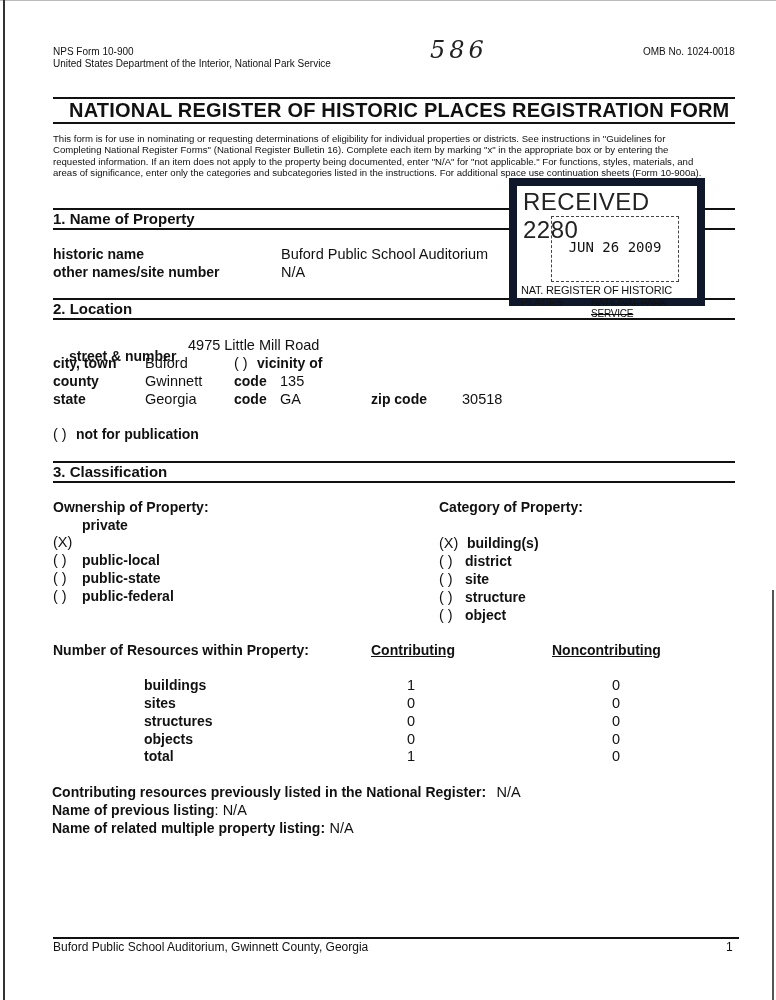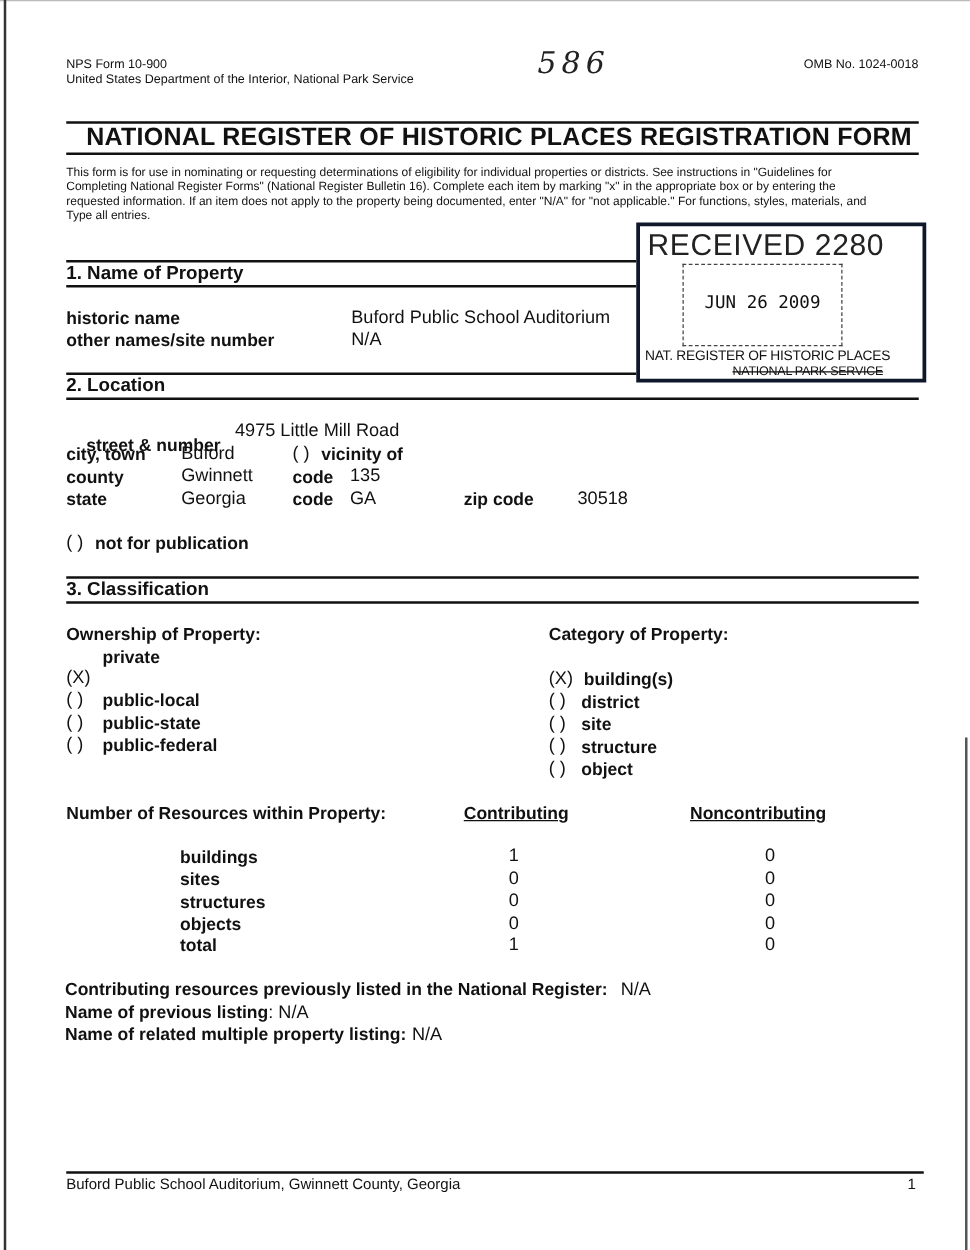--- a/index.html
+++ b/index.html
@@ -14,21 +14,21 @@
   .small { font-size: 10px; line-height: 12px; }
   .hw { font-family: "DejaVu Serif", serif; font-style: italic; font-size: 24px; color: #222; letter-spacing: 4px; }
   .rule { position: absolute; height: 2px; background: #111; }
   .rule-thin { position: absolute; height: 1px; background: #111; }
   .title { font-weight: bold; font-size: 20px; letter-spacing: 0.2px; }
   .intro { font-size: 9.6px; line-height: 11.4px; white-space: normal; width: 690px; }
   .sec { font-weight: bold; font-size: 15px; }
   .lbl { font-weight: bold; font-size: 14px; }
   .val { font-size: 14.5px; }
   .ul { text-decoration: underline; }
-  .stamp { position: absolute; left: 509px; top: 178px; width: 232px; height: 128px; border: 3px solid #0f172a; box-sizing: border-box; }
+  .stamp { position: absolute; left: 509px; top: 178px; width: 196px; height: 128px; border: 8px solid #0f172a; box-sizing: border-box; }
   .stamp-received { position: absolute; left: 6px; top: 2px; font-size: 24px; letter-spacing: 0.5px; color: #222; }
   .stamp-inner { position: absolute; left: 34px; top: 30px; width: 128px; height: 66px; border: 1px dashed #444; box-sizing: border-box; }
   .stamp-date { position: absolute; left: 0; right: 0; top: 22px; text-align: center; font-family: "DejaVu Sans Mono", monospace; font-size: 14px; }
   .stamp-line1 { position: absolute; left: 4px; top: 98px; font-size: 11px; letter-spacing: -0.2px; }
   .stamp-line2 { position: absolute; left: 30px; top: 111px; font-size: 10px; text-decoration: line-through; letter-spacing: -0.2px; padding-left: 44px; }
   .num { font-size: 14.5px; width: 20px; text-align: center; }
 </style>
 </head>
 <body>
 
@@ -42,21 +42,21 @@
 <div class="abs small" style="left:643px; top:46px;">OMB No. 1024-0018</div>
 
 <div class="rule" style="left:53px; top:97px; width:682px;"></div>
 <div class="abs title" style="left:69px; top:99px;">NATIONAL REGISTER OF HISTORIC PLACES REGISTRATION FORM</div>
 <div class="rule" style="left:53px; top:122px; width:682px;"></div>
 
 <div class="abs intro" style="left:53px; top:133px;">
   <div>This form is for use in nominating or requesting determinations of eligibility for individual properties or districts.  See instructions in "Guidelines for</div>
   <div>Completing National Register Forms" (National Register Bulletin 16).  Complete each item by marking "x" in the appropriate box or by entering the</div>
   <div>requested information.  If an item does not apply to the property being documented, enter "N/A" for "not applicable."  For functions, styles, materials, and</div>
-  <div> Type all entries.</div>
+  <div>areas of significance, enter only the categories and subcategories listed in the instructions.  For additional space use continuation sheets (Form 10-900a).</div>
 </div>
 
 <div class="rule" style="left:53px; top:208px; width:682px;"></div>
 <div class="abs sec" style="left:53px; top:210px;">1. Name of Property</div>
 <div class="rule" style="left:53px; top:228px; width:682px;"></div>
 
 <div class="abs lbl" style="left:53px; top:246px;">historic name</div>
 <div class="abs val" style="left:281px; top:246px;">Buford Public School Auditorium</div>
 <div class="abs lbl" style="left:53px; top:264px;">other names/site number</div>
 <div class="abs val" style="left:281px; top:264px;">N/A</div>

